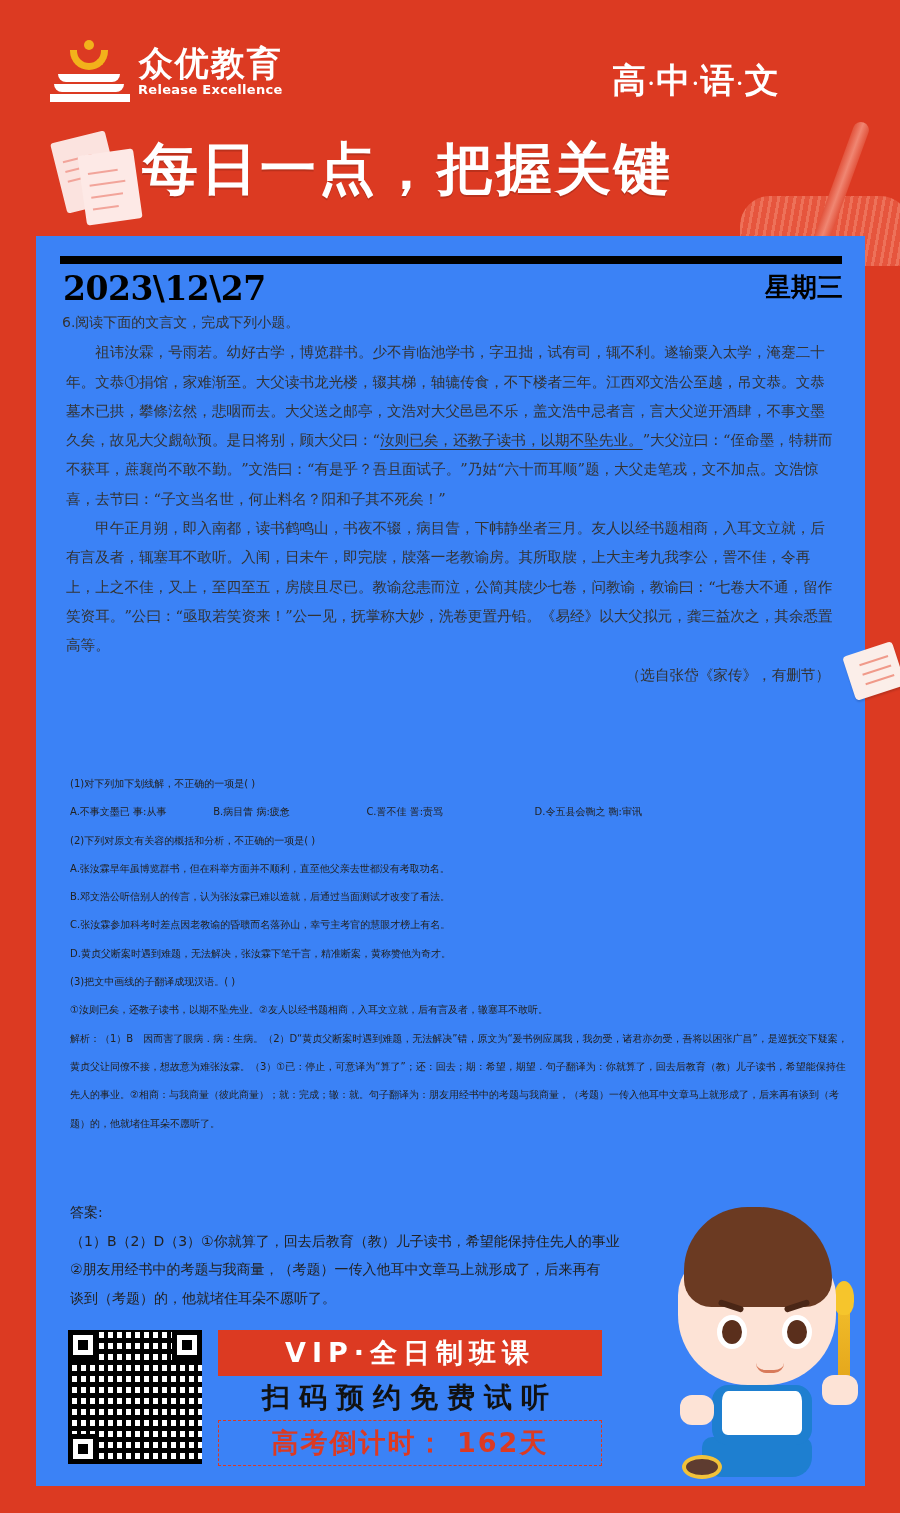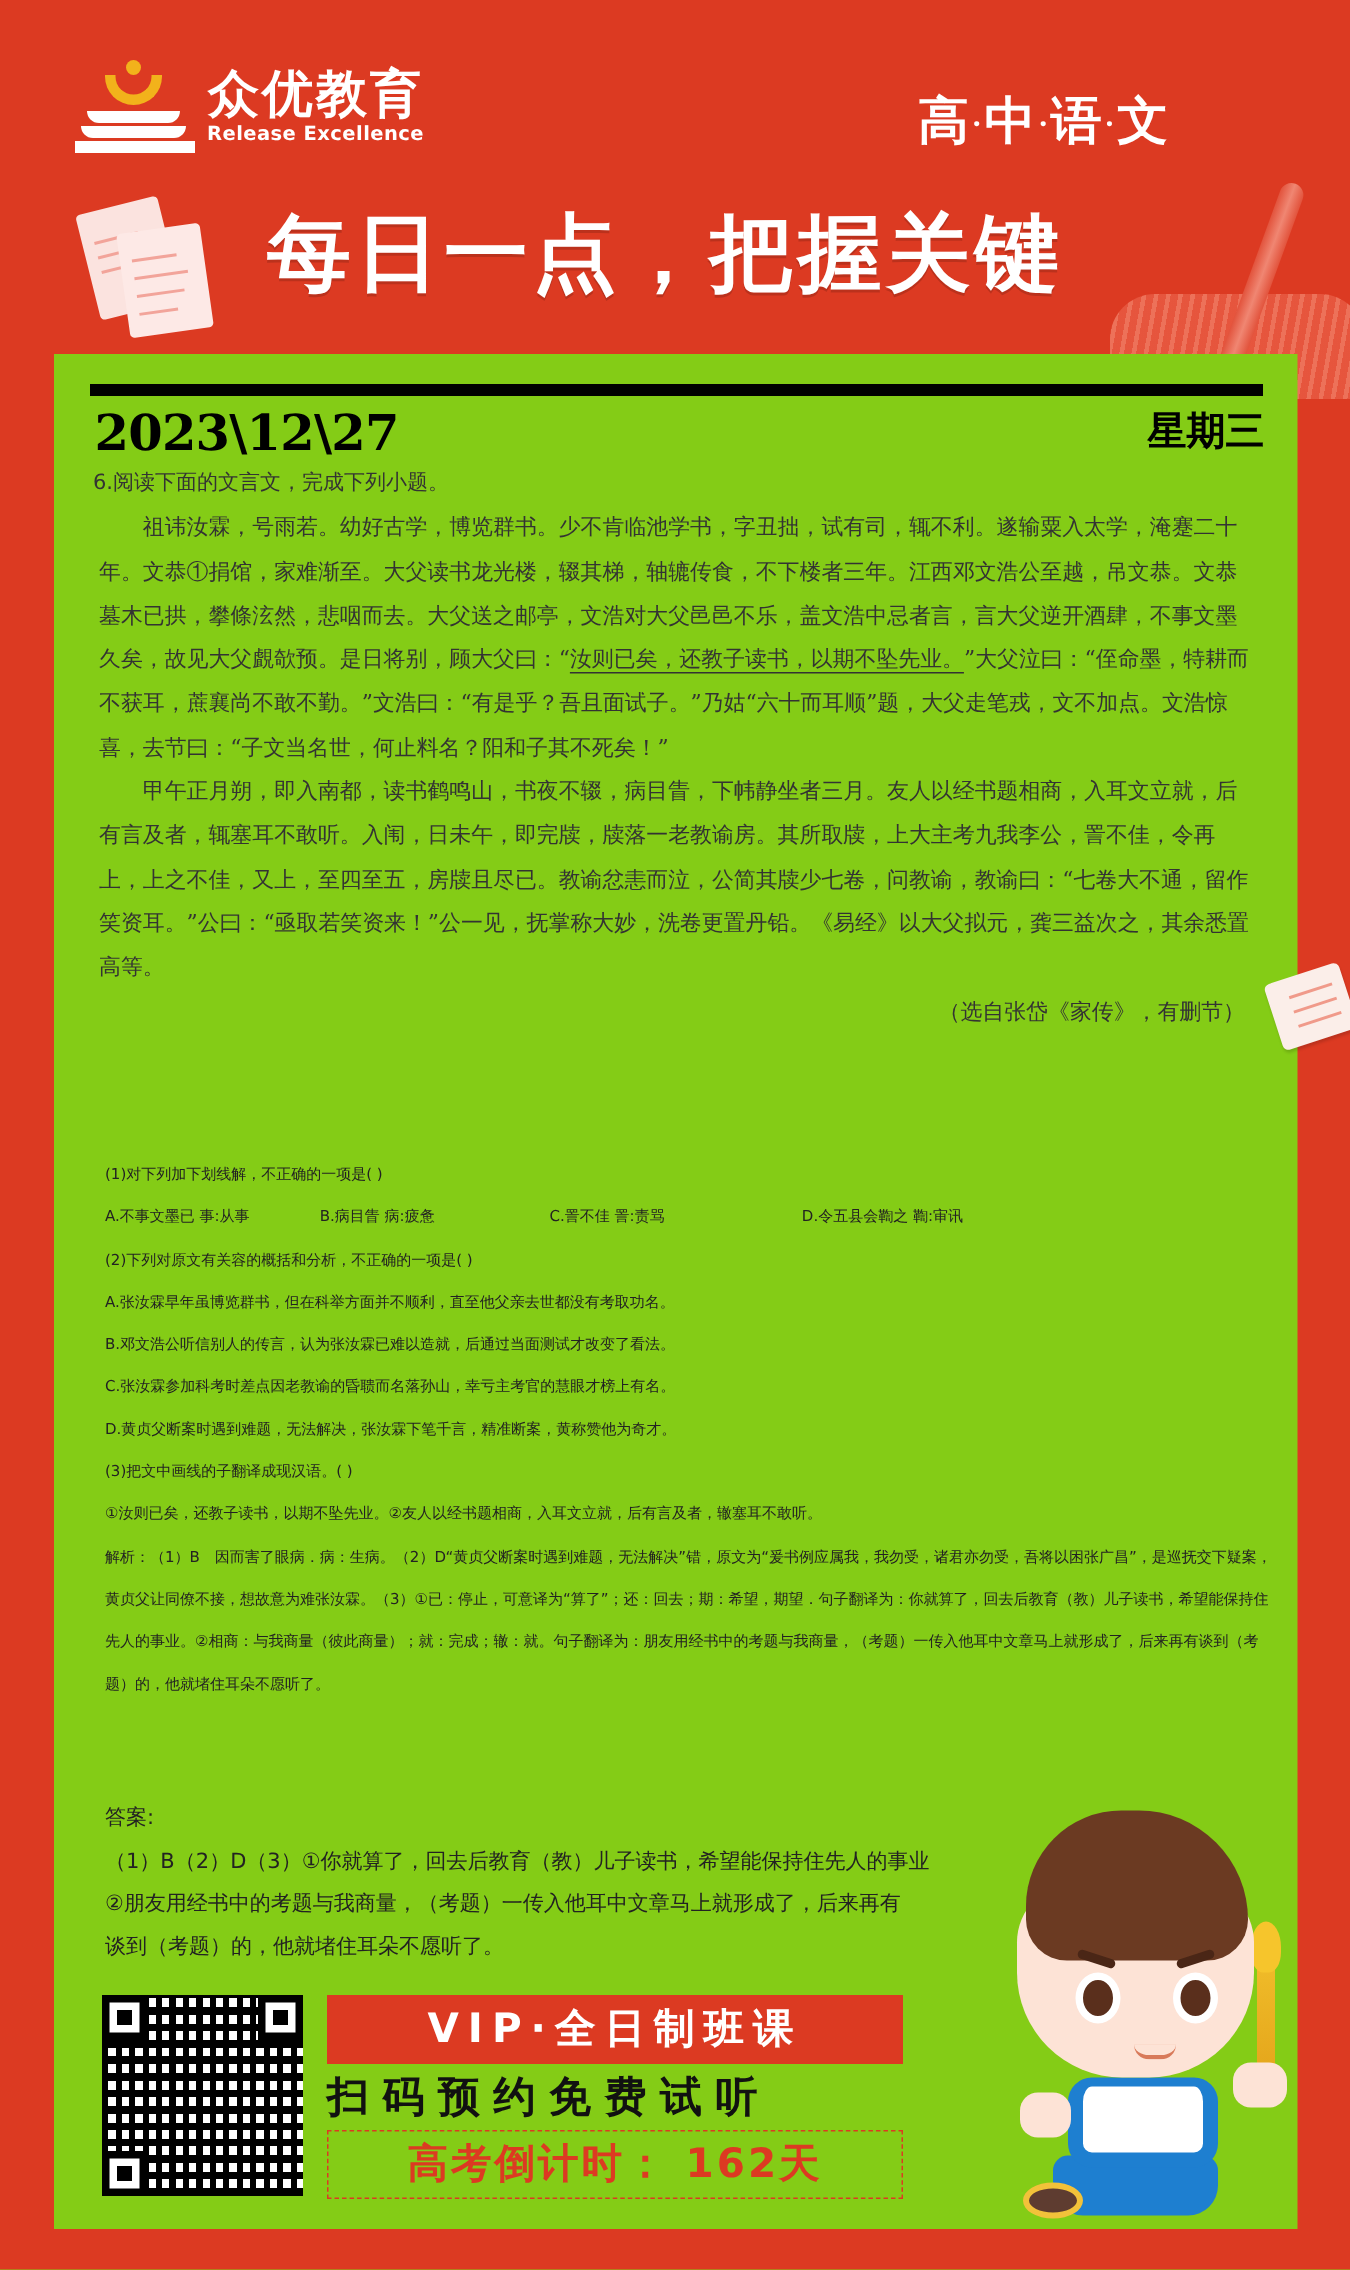--- a/index.html
+++ b/index.html
@@ -15,51 +15,51 @@
   .logo-mark { width: 80px; height: 70px; position: relative; }
   .logo-mark .dot { position: absolute; left: 34px; top: 4px; width: 10px; height: 10px; border-radius: 50%; background: #f2b21b; }
   .logo-mark .cup { position: absolute; left: 20px; top: 14px; width: 38px; height: 20px; border: 7px solid #f2b21b; border-top: none; border-radius: 0 0 20px 20px; }
   .logo-mark .arc { position: absolute; left: 8px; width: 62px; height: 8px; background: #fff; border-radius: 0 0 30px 30px; }
   .logo-mark .base { position: absolute; left: 0; top: 58px; width: 80px; height: 8px; background: #fff; }
   .logo-text { margin-left: 8px; color: #fff; text-align: right; }
   .logo-cn { font-size: 34px; font-weight: bold; letter-spacing: 2px; line-height: 38px; }
   .logo-en { font-size: 13px; font-weight: bold; line-height: 16px; letter-spacing: 0.3px; }
   .subject { position: absolute; left: 612px; top: 58px; color: #fff; font-family: "DejaVu Serif", serif; font-size: 34px; font-weight: bold; letter-spacing: 2px; }
   .subject .sep { font-size: 18px; vertical-align: middle; }
-  .slogan { position: absolute; left: 142px; top: 132px; color: #fff; font-size: 56px; font-weight: bold; letter-spacing: 3px; text-shadow: 0 2px 0 rgba(0,0,0,0.15); margin-left: 36px; }
+  .slogan { position: absolute; left: 142px; top: 132px; color: #fff; font-size: 56px; font-weight: bold; letter-spacing: 3px; text-shadow: 0 2px 0 rgba(0,0,0,0.15); }
   .papers { position: absolute; left: 58px; top: 130px; width: 90px; height: 100px; }
   .paper { position: absolute; background: #fbe3df; border-radius: 3px; }
   .paper.p1 { left: 0; top: 6px; width: 56px; height: 72px; transform: rotate(-14deg); }
   .paper.p2 { left: 24px; top: 22px; width: 56px; height: 70px; transform: rotate(-8deg); background: #fde9e6; }
   .paper .ln { position: absolute; left: 8px; height: 2px; background: #f2a49a; }
   .deco-right { position: absolute; right: 0; top: 118px; width: 180px; height: 140px; }
   .deco-brush { position: absolute; left: 110px; top: 0; width: 16px; height: 150px; background: linear-gradient(90deg,#e2533c,#f08672,#e2533c); border-radius: 8px; transform: rotate(20deg); }
   .deco-scroll { position: absolute; left: 20px; top: 78px; width: 170px; height: 70px; background: repeating-linear-gradient(100deg,#e85a42 0 5px,#f07b63 5px 8px); border-radius: 30px 30px 0 0; opacity: .85; }
   
-  .card { position: absolute; left: 36px; top: 236px; width: 829px; height: 1250px; background: #84cc16; }
+  .card { position: absolute; left: 36px; top: 236px; width: 829px; height: 1250px; background: #3b82f6; }
   .topbar { position: absolute; left: 24px; top: 20px; width: 782px; height: 8px; background: #000; }
   .date { position: absolute; left: 27px; top: 33px; font-family: "DejaVu Serif", serif; font-weight: bold; font-size: 33px; color: #000; letter-spacing: -0.5px; }
   .weekday { position: absolute; right: 22px; top: 34px; font-family: "DejaVu Serif", serif; font-weight: bold; font-size: 26px; color: #000; }
   .passage { position: absolute; left: 30px; top: 72px; width: 770px; font-family: "DejaVu Serif", serif; font-size: 14.6px; line-height: 29.3px; color: #333; }
   .passage .qhead { font-family: "DejaVu Sans", sans-serif; font-size: 14px; margin-left: -4px; }
   .passage p { text-indent: 2em; }
   .passage .u { text-decoration: underline; text-underline-offset: 4px; }
   .passage .src { text-align: right; padding-right: 6px; }
   .questions { position: absolute; left: 34px; top: 534px; width: 785px; font-family: "DejaVu Sans", sans-serif; font-size: 10px; line-height: 28.3px; color: #222; }
   .questions .opts span { display: inline-block; }
   .answer { position: absolute; left: 34px; top: 962px; width: 640px; font-size: 14px; line-height: 28.5px; color: #222; }
   .answer .line1 { white-space: nowrap; }
   
   .qr { position: absolute; left: 68px; top: 1330px; width: 134px; height: 134px; background:
     repeating-linear-gradient(0deg, #000 0 5px, transparent 5px 11px),
     repeating-linear-gradient(90deg, #000 0 4px, #fff 4px 9px); }
   .qr .finder { position: absolute; width: 30px; height: 30px; border: 5px solid #000; background: #fff; }
   .qr .finder::after { content: ""; position: absolute; left: 5px; top: 5px; width: 10px; height: 10px; background: #000; }
   .promo-red { position: absolute; left: 218px; top: 1330px; width: 384px; height: 46px; background: #dc3a22; color: #fff; font-size: 27px; font-weight: bold; text-align: center; line-height: 46px; letter-spacing: 6px; }
-  .promo-black { position: absolute; left: 218px; top: 1380px; width: 384px; font-size: 28px; font-weight: bold; color: #111; letter-spacing: 9px; line-height: 36px; }
+  .promo-black { position: absolute; left: 218px; top: 1380px; width: 384px; text-align: center; font-size: 28px; font-weight: bold; color: #111; letter-spacing: 9px; line-height: 36px; }
   .promo-count { position: absolute; left: 218px; top: 1420px; width: 384px; height: 46px; border: 1.5px dashed #dc3a22; color: #dc3a22; font-size: 27px; font-weight: bold; text-align: center; line-height: 44px; letter-spacing: 2px; }
   
   .mascot { position: absolute; left: 672px; top: 1205px; width: 195px; height: 285px; }
   .m-hair { position: absolute; left: 12px; top: 2px; width: 148px; height: 100px; background: #6b3a22; border-radius: 70px 80px 30px 30px; }
   .m-face { position: absolute; left: 6px; top: 50px; width: 158px; height: 130px; background: #fde3d6; border-radius: 40px 40px 70px 70px; }
   .m-eye { position: absolute; top: 110px; width: 30px; height: 34px; background: #5a2f1c; border-radius: 50%; border: 5px solid #fff; }
   .m-eye.l { left: 45px; } .m-eye.r { left: 110px; }
   .m-brow { position: absolute; top: 98px; width: 26px; height: 6px; background: #4a2616; border-radius: 3px; }
   .m-brow.l { left: 46px; transform: rotate(18deg); } .m-brow.r { left: 112px; transform: rotate(-18deg); }
   .m-smile { position: absolute; left: 84px; top: 158px; width: 28px; height: 10px; border-bottom: 3px solid #d87a5a; border-radius: 0 0 20px 20px; }

